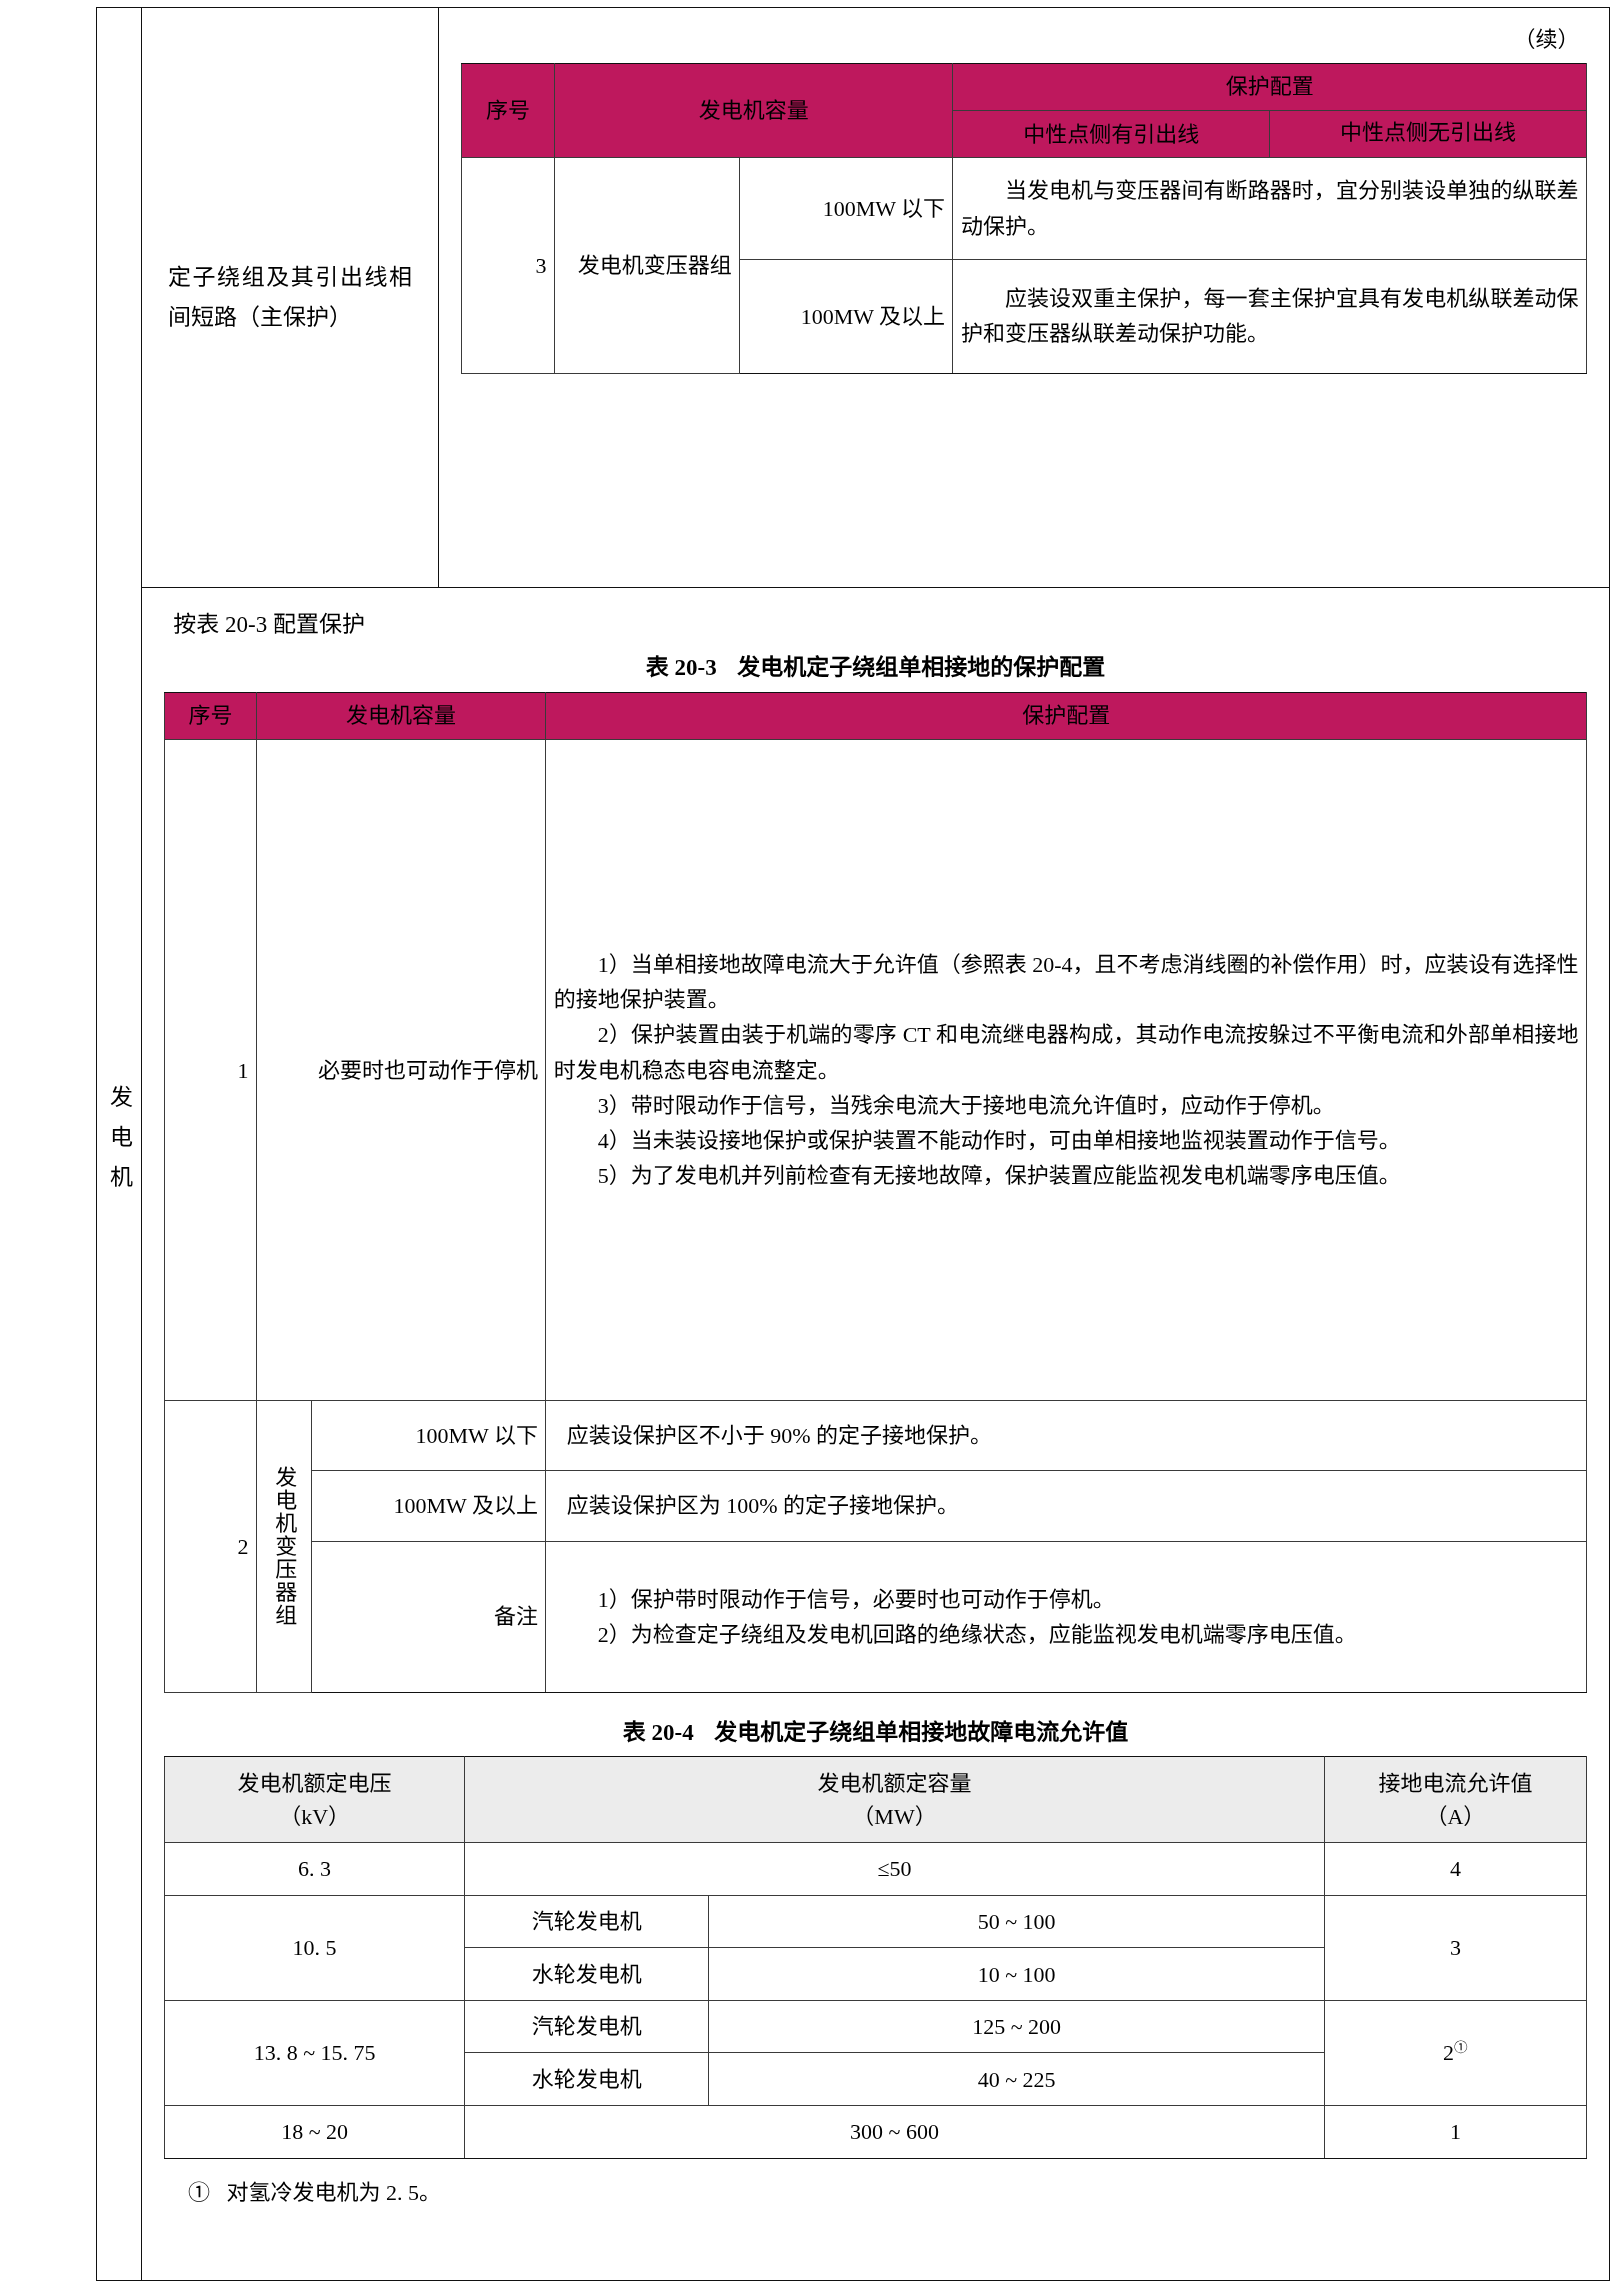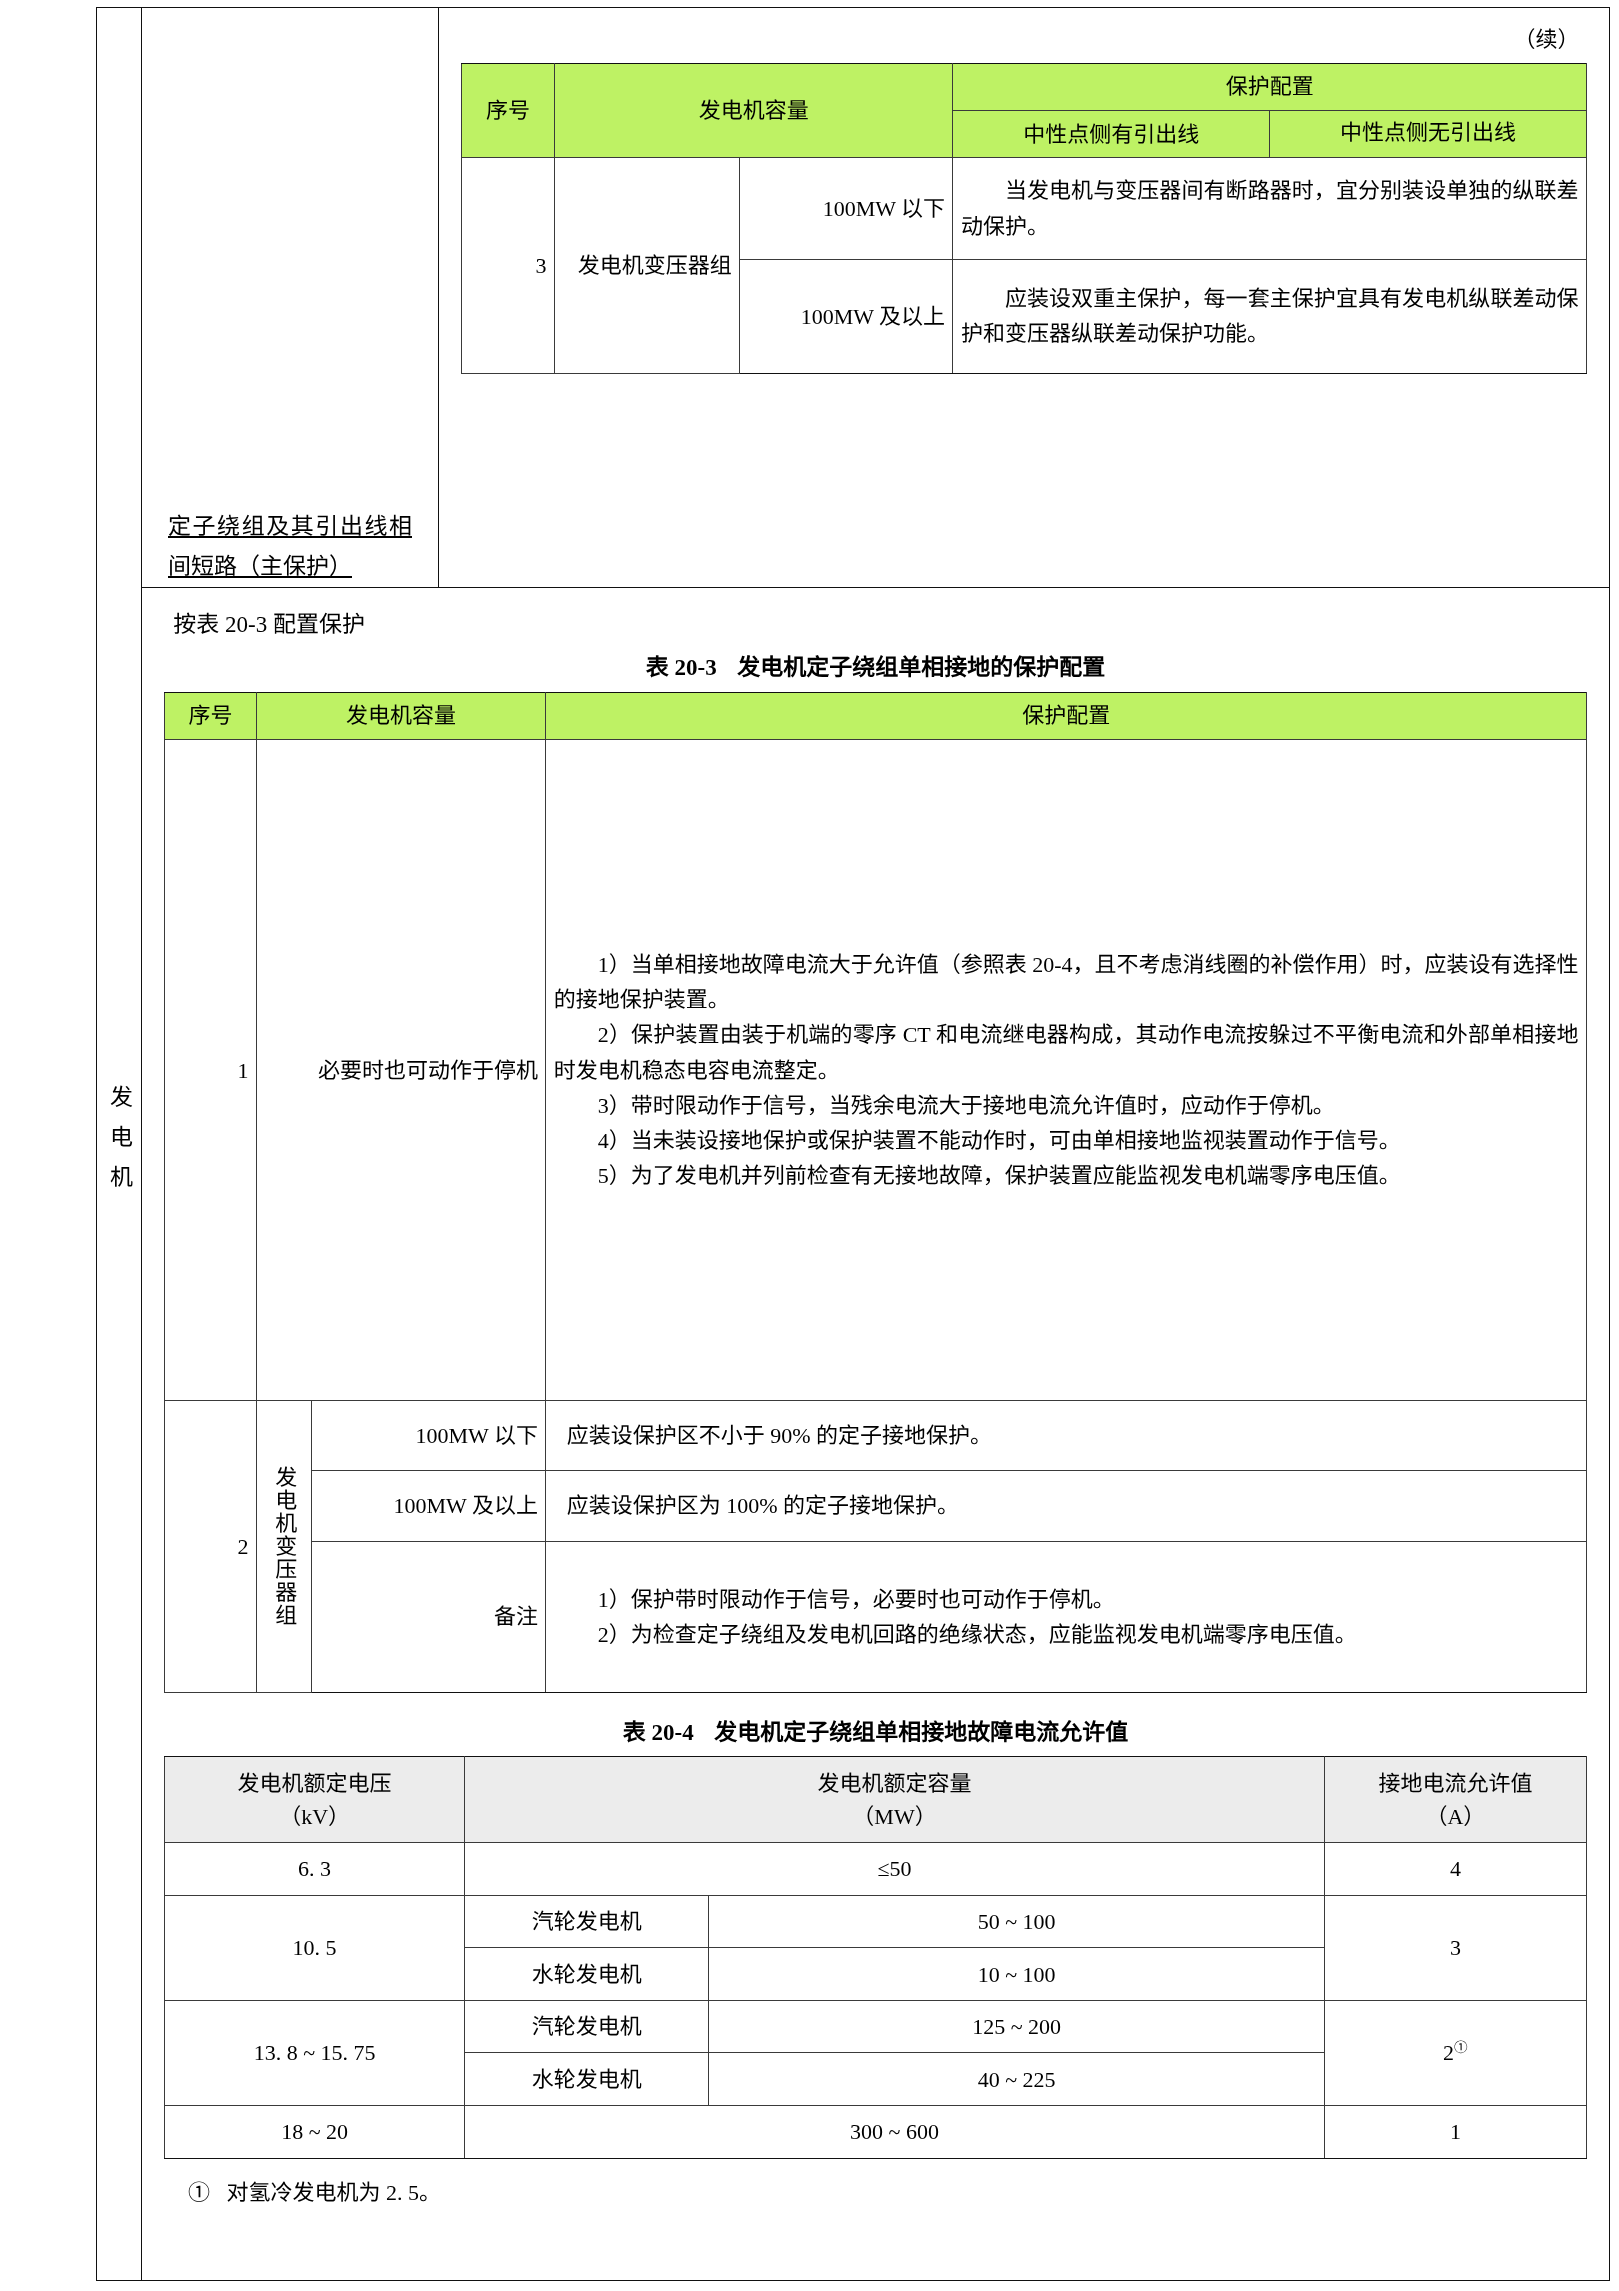--- a/index.html
+++ b/index.html
@@ -57,22 +57,21 @@
   }
   .row-block.first {
     border-bottom: 1.9px solid #111;
   }
   .col-sub {
     width: 297px;
     border-right: 1.9px solid #111;
     box-sizing: border-box;
     padding: 0 26px;
     display: flex;
-    align-items: flex-end;
-    text-decoration: underline;
+    align-items: center;
   }
   .col-sub .subtext {
     font-size: 23px;
     line-height: 1.75;
     text-align: justify;
     text-justify: inter-ideograph;
     width: 100%;
   }
   .col-main {
     flex: 1;
@@ -86,21 +85,21 @@
     width: 100%;
     font-size: 22px;
   }
   table.t th, table.t td {
     border: 0.9px solid #3a3a3a;
     padding: 5.6px 7.4px;
     vertical-align: middle;
     line-height: 1.6;
   }
   table.t thead th {
-    background: #bef264;
+    background: #be185d;
     font-weight: normal;
     text-align: center;
   }
   .topline { border-top: 1.9px solid #111 !important; }
   .botline { border-bottom: 1.9px solid #111 !important; }
   .c { text-align: right; }
   .l { text-align: left; }
 
   .cont-label {
     text-align: right;

